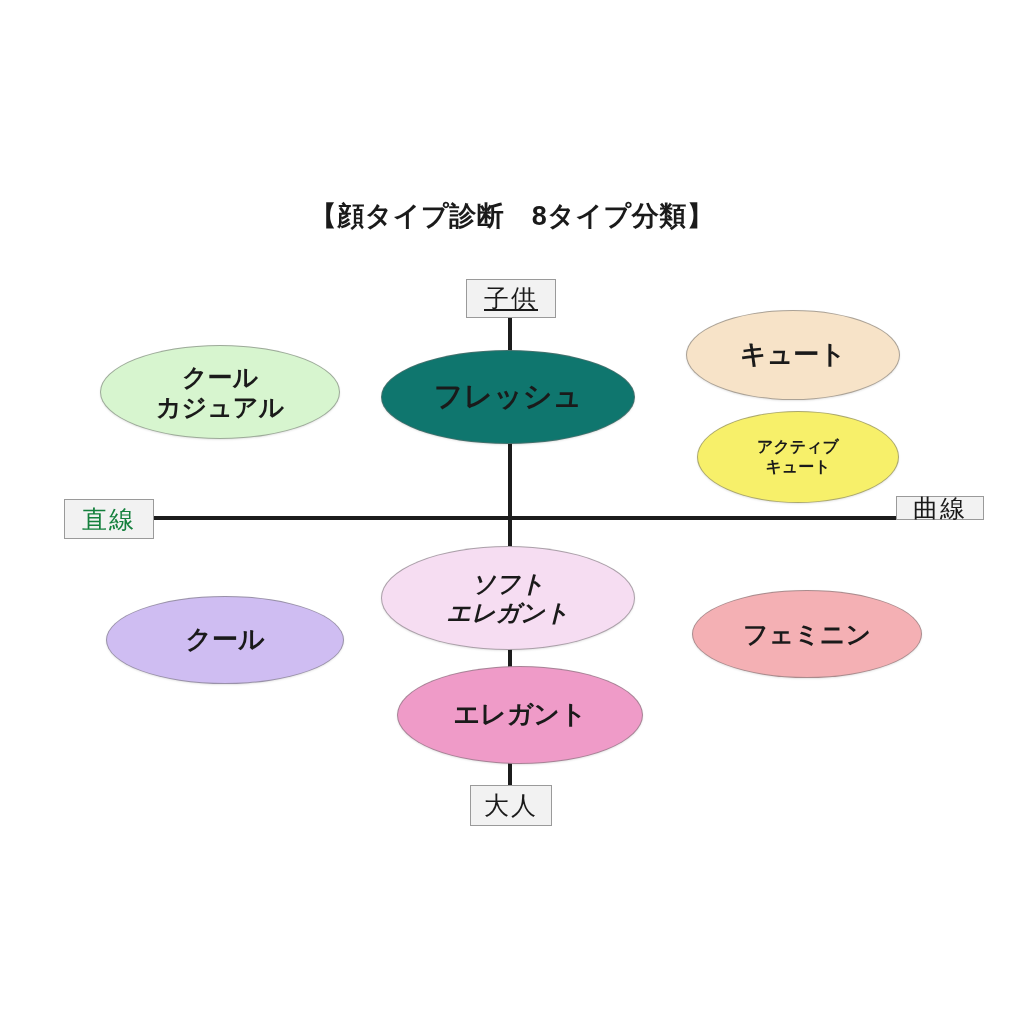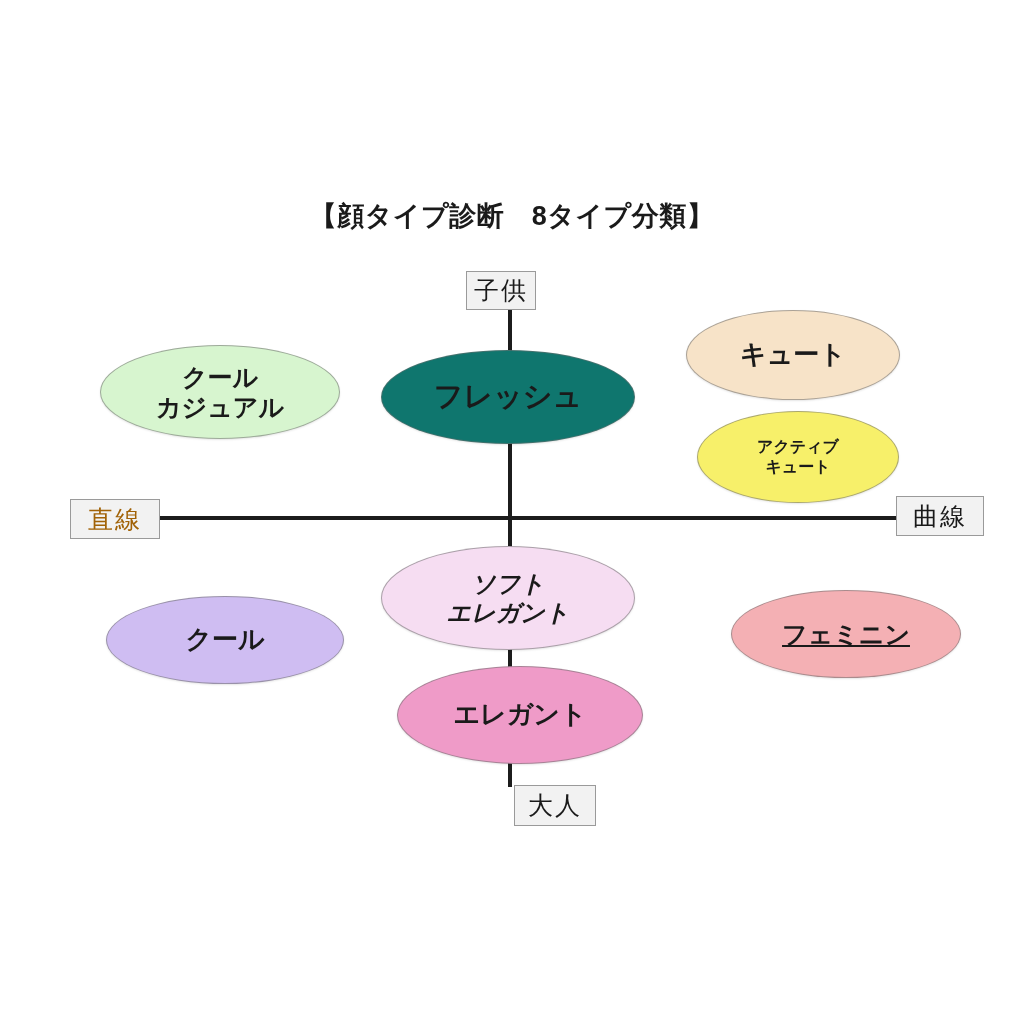--- a/index.html
+++ b/index.html
@@ -62,24 +62,24 @@
     color: #1a1a1a;
     font-size: 25px;
     font-weight: normal;
     display: flex;
     align-items: center;
     justify-content: center;
     box-sizing: border-box;
     letter-spacing: 2px;
     white-space: nowrap;
   }
-  .label-top    { left: 466px; top: 271px; width: 70px;  height: 39px; }
+  .label-top    { left: 466px; top: 279px; width: 90px;  height: 39px; text-decoration: underline; }
   .label-bottom { left: 470px; top: 785px; width: 82px;  height: 41px; }
   .label-left   { left: 64px;  top: 499px; width: 90px;  height: 40px; }
-  .label-right  { left: 896px; top: 496px; width: 88px;  height: 40px; }
+  .label-right  { left: 896px; top: 496px; width: 88px;  height: 24px; }
 
   
   .node {
     position: absolute;
     border-radius: 50%;
     border: 1px solid rgba(110,110,110,0.55);
     display: flex;
     align-items: center;
     justify-content: center;
     text-align: center;
@@ -114,40 +114,39 @@
   .node-soft-elegant {
     left: 381px; top: 546px; width: 254px; height: 104px;
     font-size: 24px;
     font-style: italic;
   }
   .node-elegant {
     left: 397px; top: 666px; width: 246px; height: 98px;
     font-size: 26px;
   }
   .node-feminine {
-    left: 731px; top: 590px; width: 230px; height: 88px;
+    left: 692px; top: 590px; width: 230px; height: 88px;
     font-size: 25px;
-    text-decoration: underline;
   }
 </style>
 </head>
 <body>
 
 <div id="canvas" style="background: rgb(255, 255, 255);">
 
   <div class="chart-title">【顔タイプ診断　8タイプ分類】</div>
 
   <div class="axis axis-vertical" style="background: rgb(28, 28, 28);"></div>
   <div class="axis axis-horizontal" style="background: rgb(28, 28, 28);"></div>
 
   <div class="axis-label label-top" style="background: rgb(242, 242, 242); border-color: rgb(154, 154, 154); color: rgb(26, 26, 26);">子供</div>
 
-  <div class="axis-label label-bottom" style="background: rgb(242, 242, 242); border-color: rgb(154, 154, 154); color: rgb(26, 26, 26); margin-left: 44px;">大人</div>
+  <div class="axis-label label-bottom" style="background: rgb(242, 242, 242); border-color: rgb(154, 154, 154); color: rgb(26, 26, 26);">大人</div>
 
-  <div class="axis-label label-left" style="background: rgb(242, 242, 242); border-color: rgb(154, 154, 154); color: #a16207; margin-left: 6px;">直線</div>
+  <div class="axis-label label-left" style="background: rgb(242, 242, 242); border-color: rgb(154, 154, 154); color: #15803d;">直線</div>
 
   <div class="axis-label label-right" style="background: rgb(242, 242, 242); border-color: rgb(154, 154, 154); color: rgb(26, 26, 26);">曲線</div>
 
   <div class="node node-cool-casual" style="background: rgb(215, 245, 207);">クール
 カジュアル</div>
 
   <div class="node node-fresh" style="background: #0f766e;">フレッシュ</div>
 
   <div class="node node-cute" style="background: rgb(247, 227, 200);">キュート</div>
 

